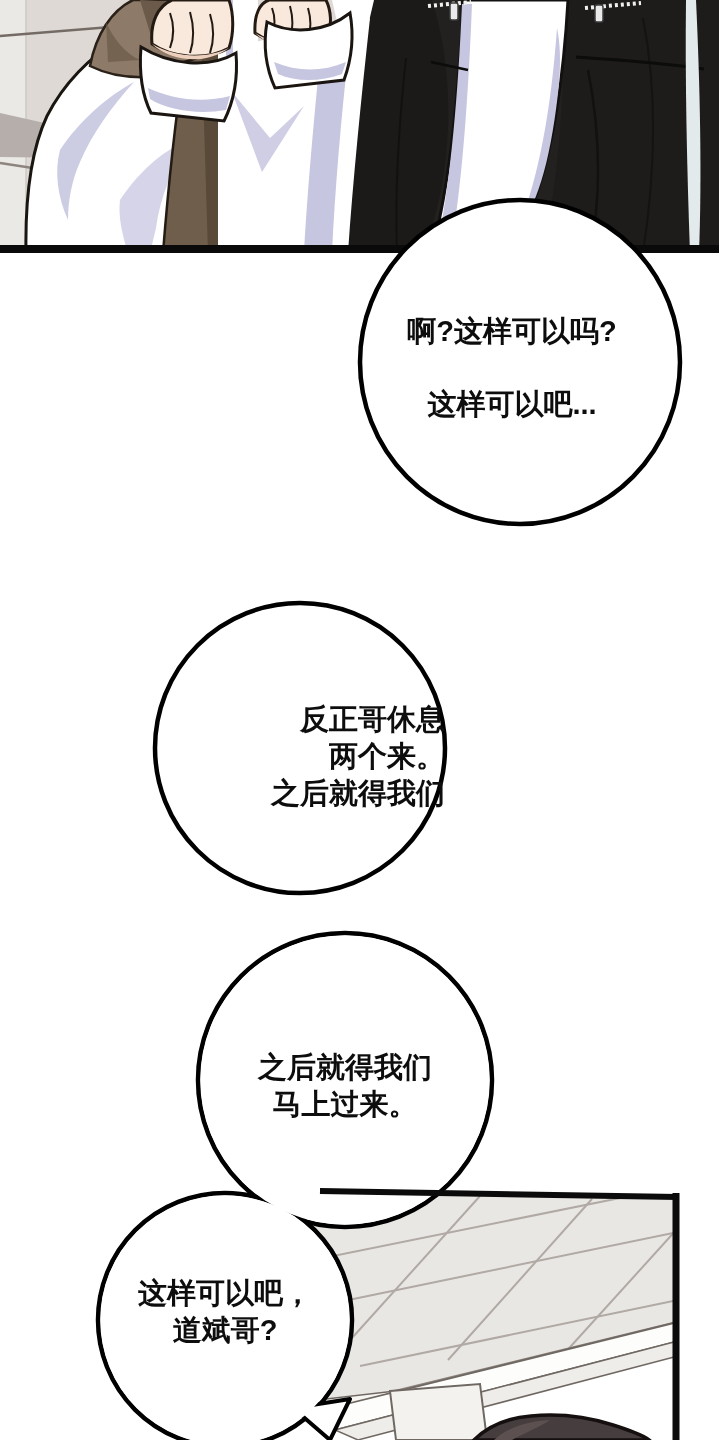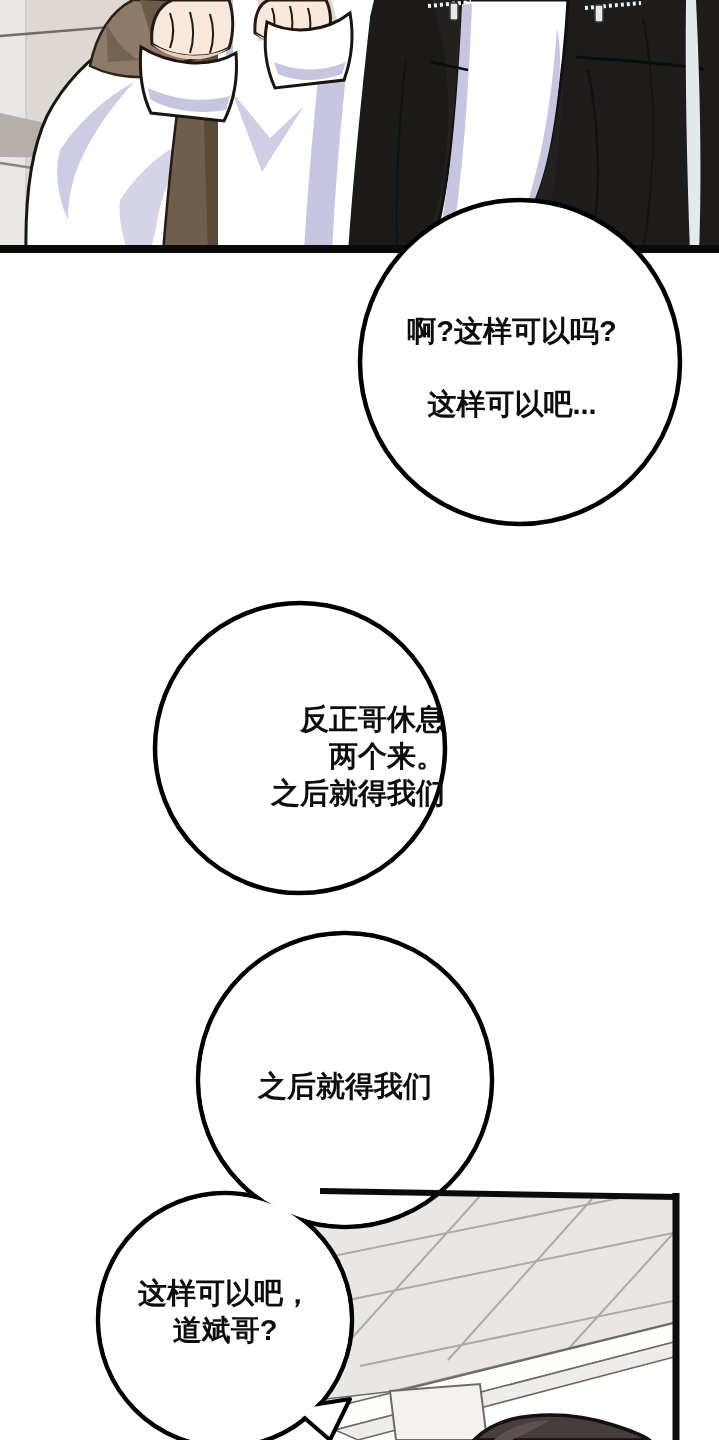--- a/index.html
+++ b/index.html
@@ -136,20 +136,21 @@
   </div>
 
   <div class="bubble-text" style="left:155px;top:603px;width:290px;height:290px;transform:translateY(8px);align-items:flex-end;">
     <span class="ln">反正哥休息</span>
     <span class="ln">两个来。</span>
     <span class="ln">之后就得我们</span>
   </div>
 
   <div class="bubble-text" style="left:198px;top:933px;width:294px;height:294px;transform:translateY(6px);">
     <span class="ln">之后就得我们</span>
+    <span class="ln">马上过来。</span>
   </div>
 
   <div class="bubble-text" style="left:98px;top:1193px;width:254px;height:247px;transform:translateY(-5px);">
     <span class="ln">这样可以吧，</span>
     <span class="ln">道斌哥?</span>
   </div>
 
 </div>
 
 </body></html>

